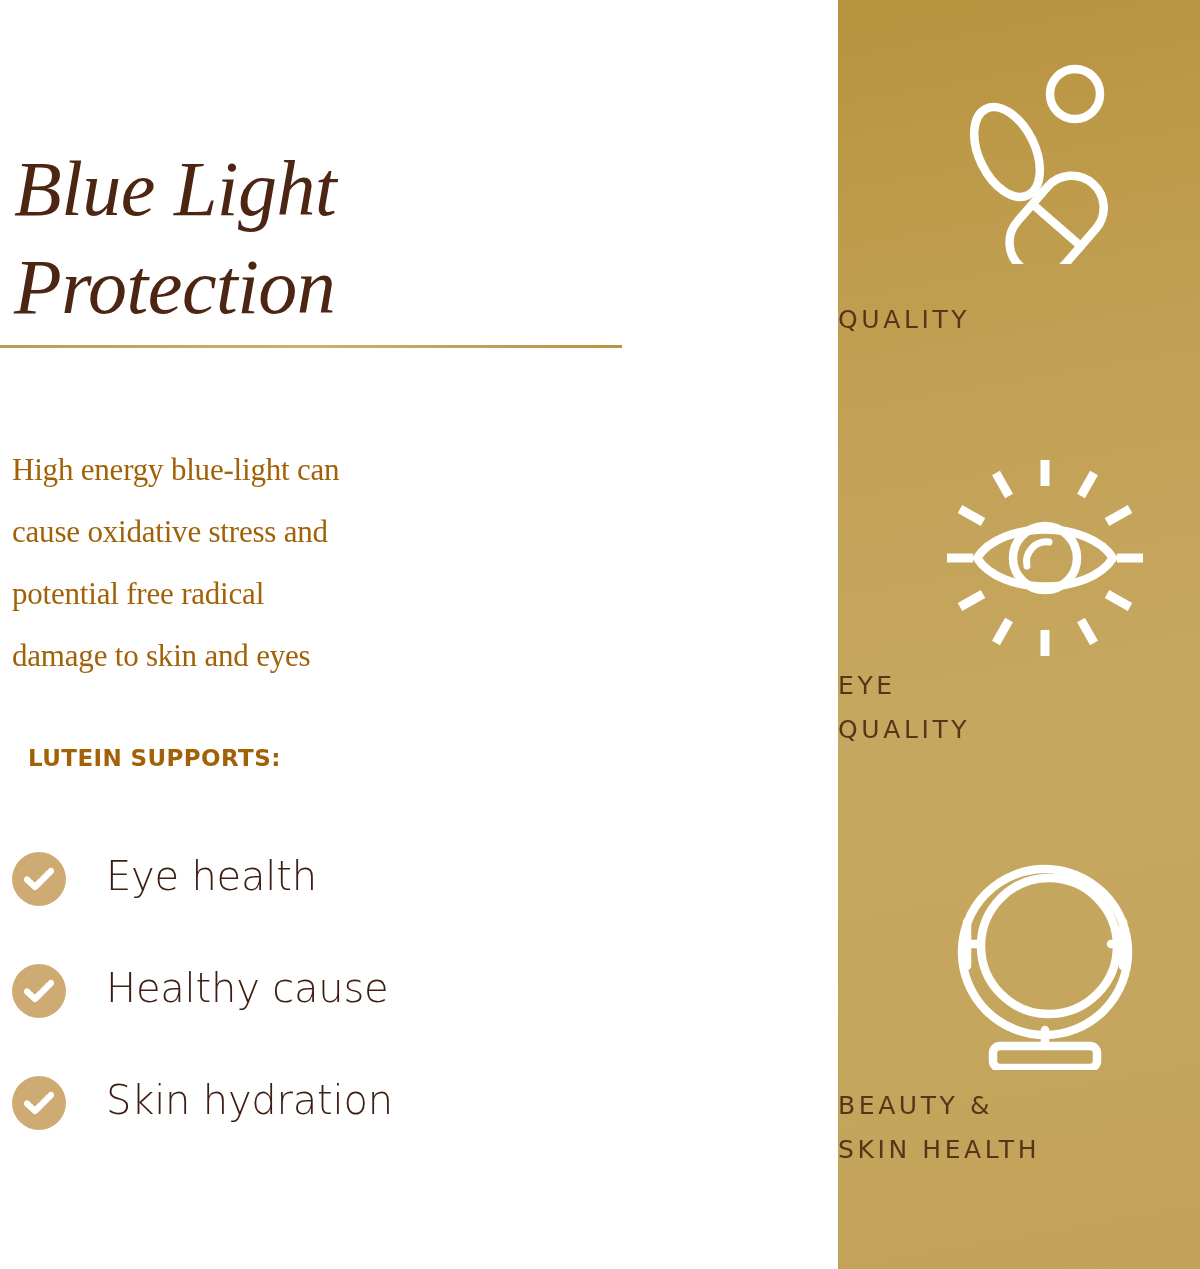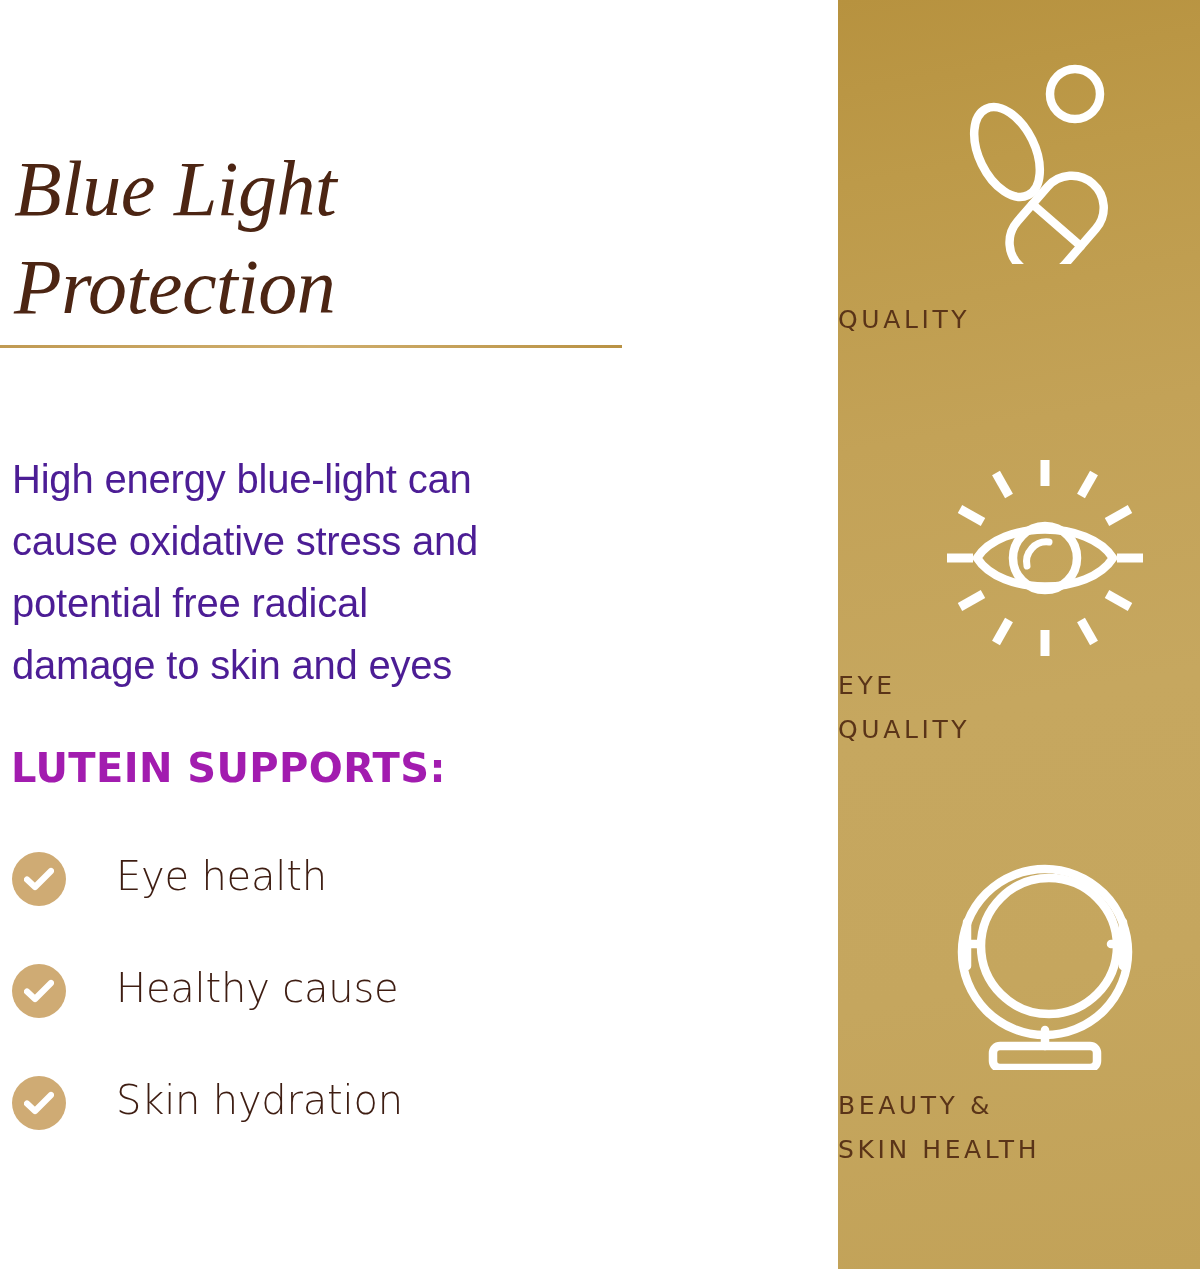--- a/index.html
+++ b/index.html
@@ -48,38 +48,38 @@
     width: 622px;
     height: 3px;
     background: linear-gradient(to right, #c09a53 0%, #cfae6d 50%, #b99244 100%);
   }
 
   #body-paragraph {
     position: absolute;
     left: 12px;
     top: 408px;
     width: 660px;
-    font-family: Liberation Sans, sans-serif;
+    font-family: Liberation Serif, serif;
     font-weight: 300;
-    font-size: 40px;
+    font-size: 31px;
     line-height: 62px;
-    color: #4c1d95;
+    color: #a16207;
     letter-spacing: -0.2px;
   }
   #body-paragraph .p-line { display: block; }
 
   #supports-heading {
     position: absolute;
-    left: 11px;
+    left: 28px;
     top: 745px;
     font-family: "DejaVu Sans", sans-serif;
-    font-size: 40px;
+    font-size: 23px;
     font-weight: 700;
     letter-spacing: 0.4px;
-    color: #a21caf;
+    color: #a16207;
   }
 
   #benefit-list {
     position: absolute;
     left: 12px;
     top: 852px;
     width: 700px;
     list-style: none;
     margin: 0;
     padding: 0;
@@ -97,21 +97,21 @@
     background: #cfab74;
     flex: 0 0 54px;
     position: relative;
   }
   .check-badge svg {
     position: absolute;
     left: 12px;
     top: 15px;
   }
   .benefit-label {
-    margin-left: 50px;
+    margin-left: 40px;
     font-family: "DejaVu Sans", sans-serif;
     font-weight: 300;
     font-size: 40px;
     line-height: 52px;
     color: #3e1d12;
     letter-spacing: -0.2px;
     margin-top: -2px;
     text-align: center;
   }
 

